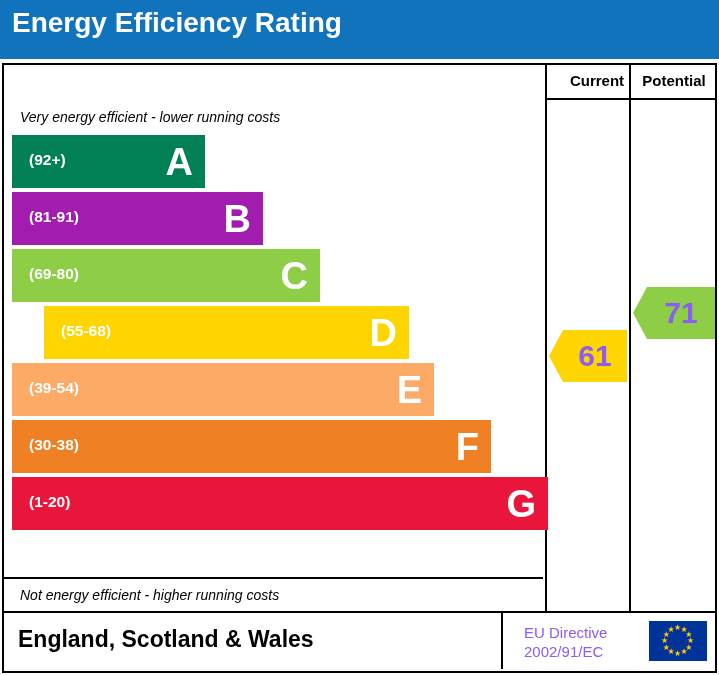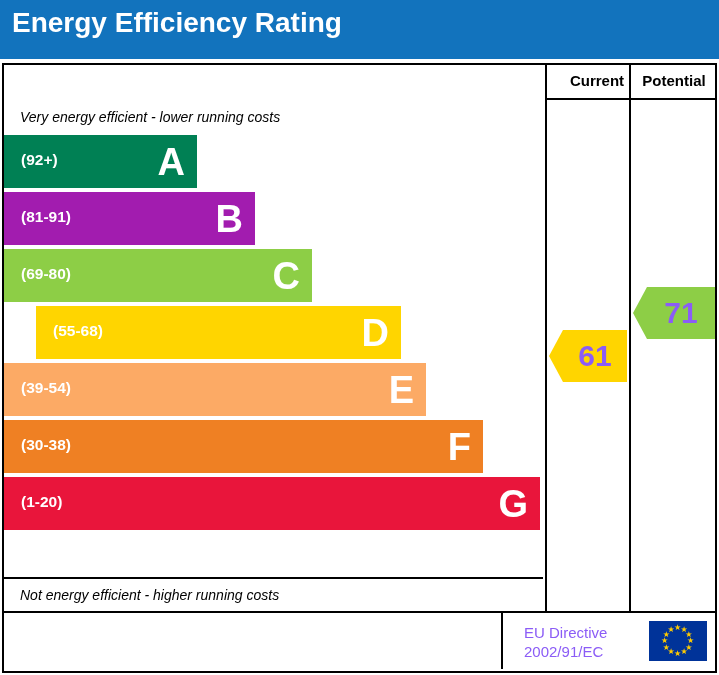--- a/index.html
+++ b/index.html
@@ -96,21 +96,21 @@
     left: 0;
     top: 512px;
     width: 539px;
     height: 2px;
     background: #000000;
   }
 
   
   .bands {
     position: absolute;
-    left: 0;
+    left: 8px;
     top: 0;
     width: 539px;
     height: 546px;
   }
   .band {
     position: absolute;
     left: 0;
     height: 53px;
     box-sizing: border-box;
   }
@@ -282,20 +282,21 @@
         <div class="marker" style="left: 629px; top: 222px; width: 82px;">
           <div class="arrow-body" style="background: rgb(141, 206, 70);"></div>
           <div class="arrow-tip" style="border-right-color: rgb(141, 206, 70);"></div>
           <span class="val">71</span>
         </div>
       </div>
   </div>
 
   <div class="footer">
     <div class="footer-div"></div>
+    <div class="region">England, Scotland &amp; Wales</div>
     <div class="directive">
       <div>EU Directive</div>
       <div>2002/91/EC</div>
     </div>
     <div class="eu-flag" id="eu-flag">
         <span class="star" style="left: 25px; top: 3px;">★</span>
         <span class="star" style="left: 31.5px; top: 4.74167px;">★</span>
         <span class="star" style="left: 36.2583px; top: 9.5px;">★</span>
         <span class="star" style="left: 38px; top: 16px;">★</span>
         <span class="star" style="left: 36.2583px; top: 22.5px;">★</span>

